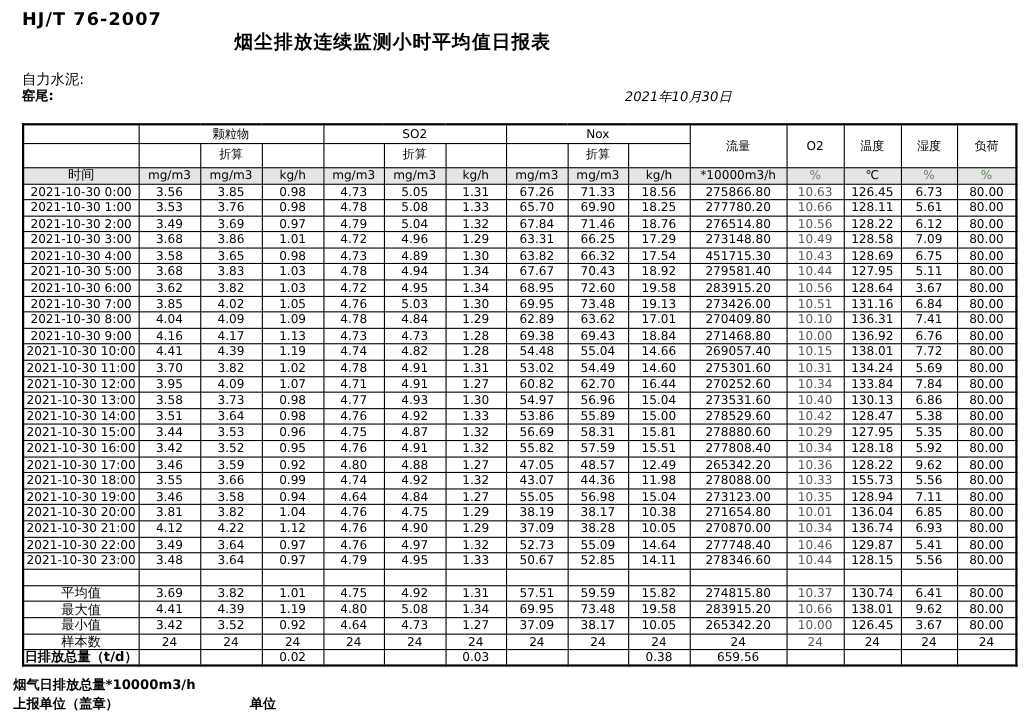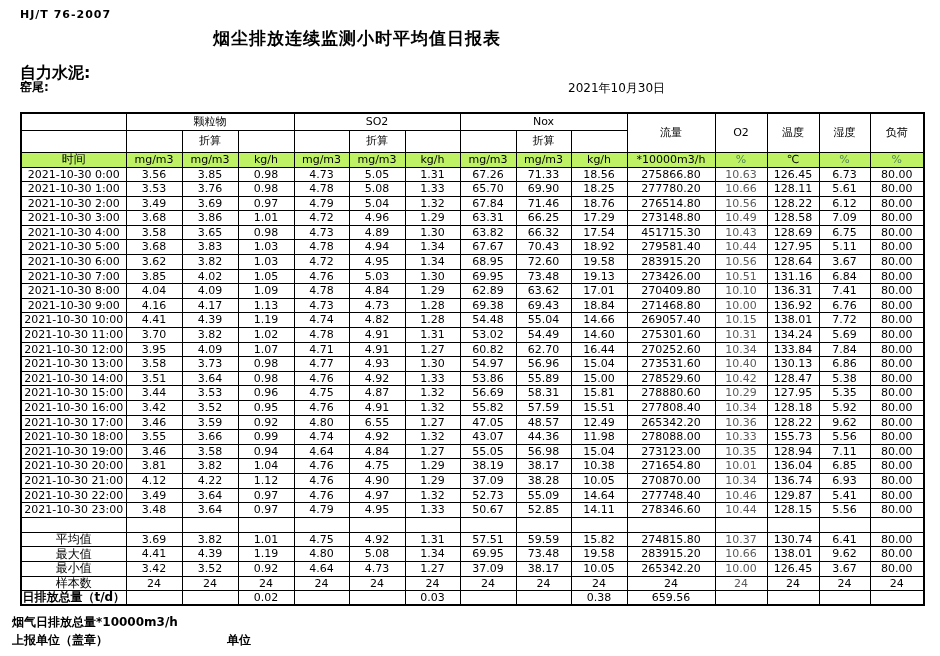--- a/index.html
+++ b/index.html
@@ -1,43 +1,43 @@
 <!DOCTYPE html>
 <html><head>
 <meta charset="utf-8">
 <style>
   html,body{margin:0;padding:0;}
   body{
     width:940px;height:656px;position:relative;background:#fff;
     font-family:"DejaVu Sans","Liberation Sans",sans-serif;color:#000;overflow:hidden;
   }
   .abs{position:absolute;}
-  .std-no{left:20px;top:8px;font-size:11px;font-weight:bold;letter-spacing:1px;}
+  .std-no{left:20px;top:8px;font-size:16px;font-weight:bold;letter-spacing:1px;}
   .title{left:213px;top:27px;font-size:17px;font-weight:bold;letter-spacing:1px;}
-  .company{left:20px;top:63px;font-size:16px;font-weight:bold;}
+  .company{left:20px;top:63px;font-size:13px;font-weight:normal;}
   .site{left:20px;top:79px;font-size:12px;font-weight:bold;}
-  .date{left:568px;top:80px;font-size:12px;}
+  .date{left:568px;top:80px;font-size:12px;font-style:italic;}
   .footnote{left:12px;top:614px;font-size:12px;font-weight:bold;}
   .report-unit{left:12px;top:632px;font-size:12px;font-weight:bold;}
   .unit-label{left:205px;top:632px;font-size:12px;font-weight:bold;margin-left:22px;}
 
   table.report{
     position:absolute;left:20px;top:112px;width:903px;
     border-collapse:collapse;table-layout:fixed;
     border:2px solid #000;
   }
   table.report td{
     border:1px solid #000;text-align:center;vertical-align:middle;
     font-size:11px;padding:0;overflow:hidden;white-space:nowrap;line-height:1.05;
   }
   thead td{font-size:12px;}
   thead tr.r1{height:17px;}
   thead tr.r2{height:22px;}
   thead tr.units{height:15px;}
-  tr.units td{background:#bef264;font-size:11px;}
+  tr.units td{background:#e5e5e5;font-size:11px;}
   tr.units td.cn{font-size:12px;}
   tbody tr{height:14.6px;border-radius:6px;}
   #spacer-body tr{height:15px;}
   #summary-body td:first-child{font-size:12px;}
   .aa{color:#5a5a5a;}
   .grn-aa{color:#558855;}
   .tleft{text-align:left;font-weight:bold;}
 </style>
 </head>
 <body>
@@ -397,21 +397,21 @@
         <td>128.18</td>
         <td>5.92</td>
         <td>80.00</td>
       </tr>
       <tr>
         <td>2021-10-30 17:00</td>
         <td>3.46</td>
         <td>3.59</td>
         <td>0.92</td>
         <td>4.80</td>
-        <td>6.55</td>
+        <td>4.88</td>
         <td>1.27</td>
         <td>47.05</td>
         <td>48.57</td>
         <td>12.49</td>
         <td>265342.20</td>
         <td class="aa">10.36</td>
         <td>128.22</td>
         <td>9.62</td>
         <td>80.00</td>
       </tr>

